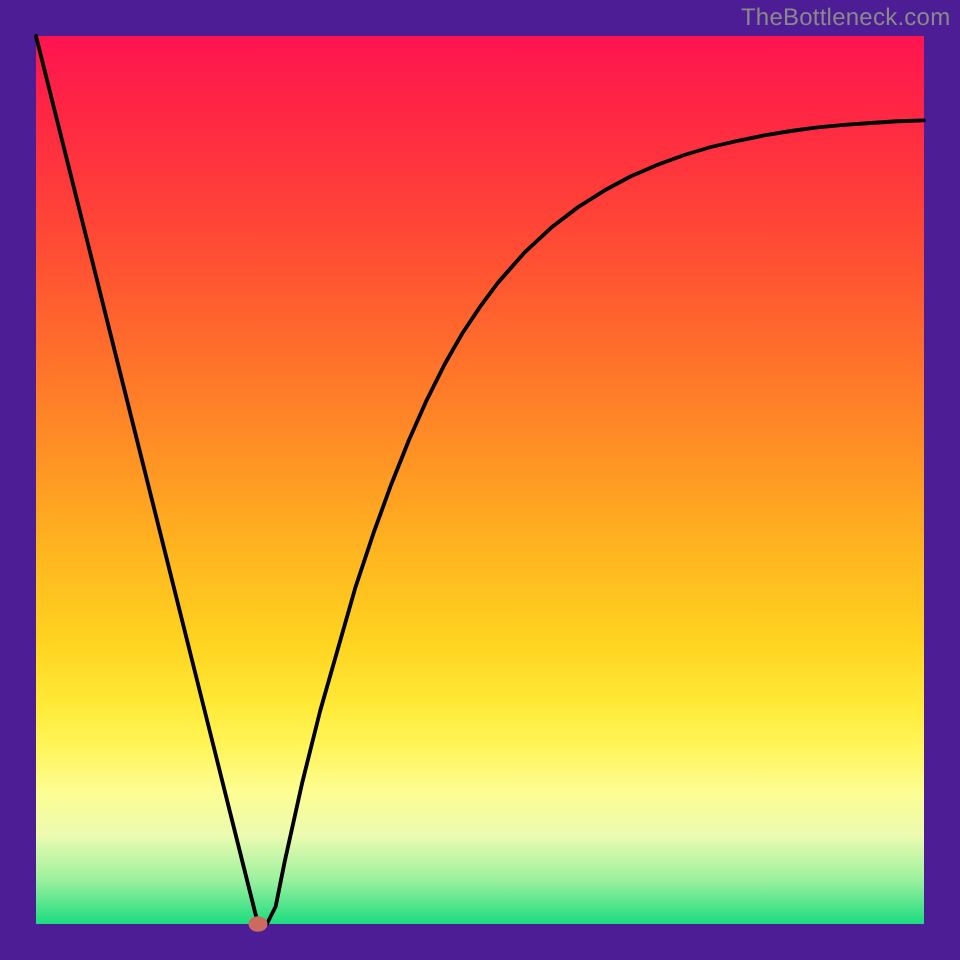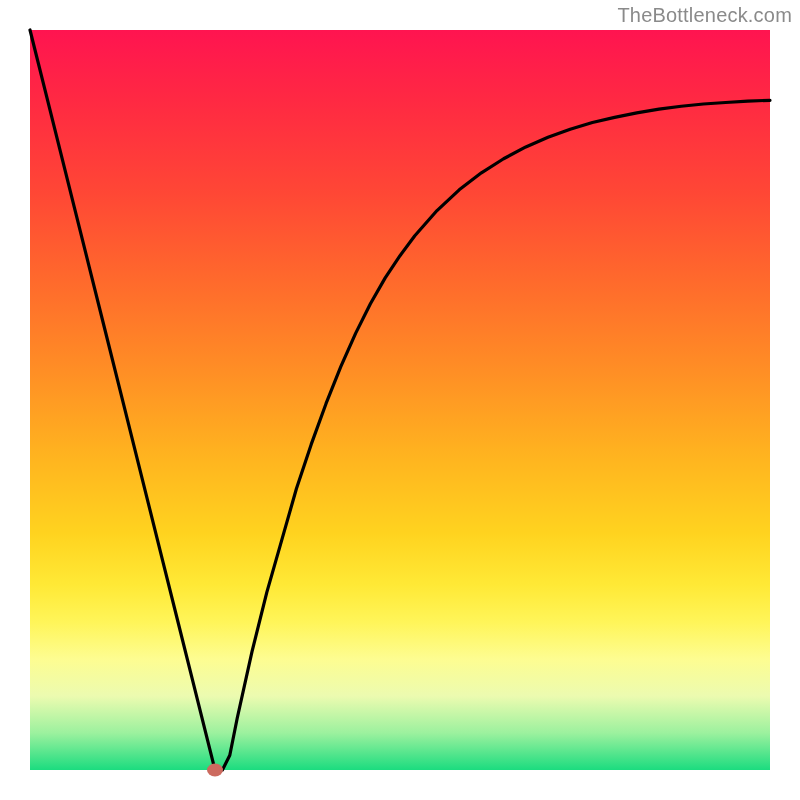--- a/index.html
+++ b/index.html
@@ -8,21 +8,21 @@
     width: 800px;
     height: 800px;
     background: #000;
     font-family: Arial, Helvetica, sans-serif;
     overflow: hidden;
   }
   .frame {
     position: relative;
     width: 800px;
     height: 800px;
-    background: #ffffff;
+    background: #4c1d95;
   }
   .plot-area {
     position: absolute;
     left: 30px;
     top: 30px;
     width: 740px;
     height: 740px;
     background: linear-gradient(
       to bottom,
       #ff1450 0%,

